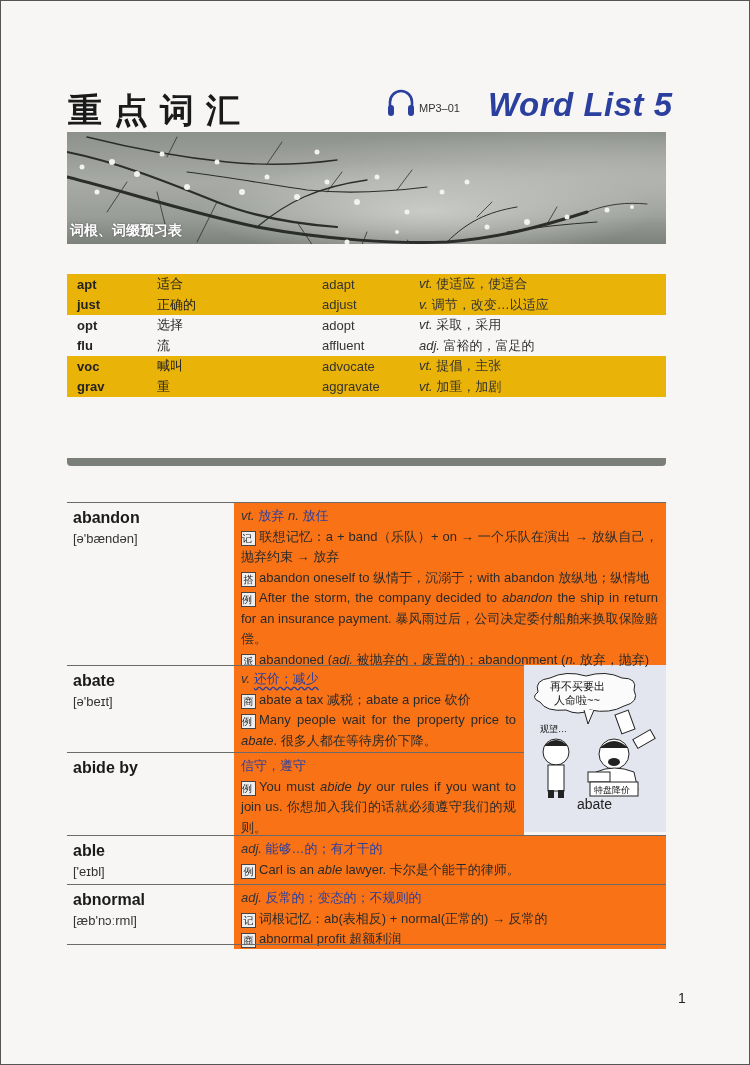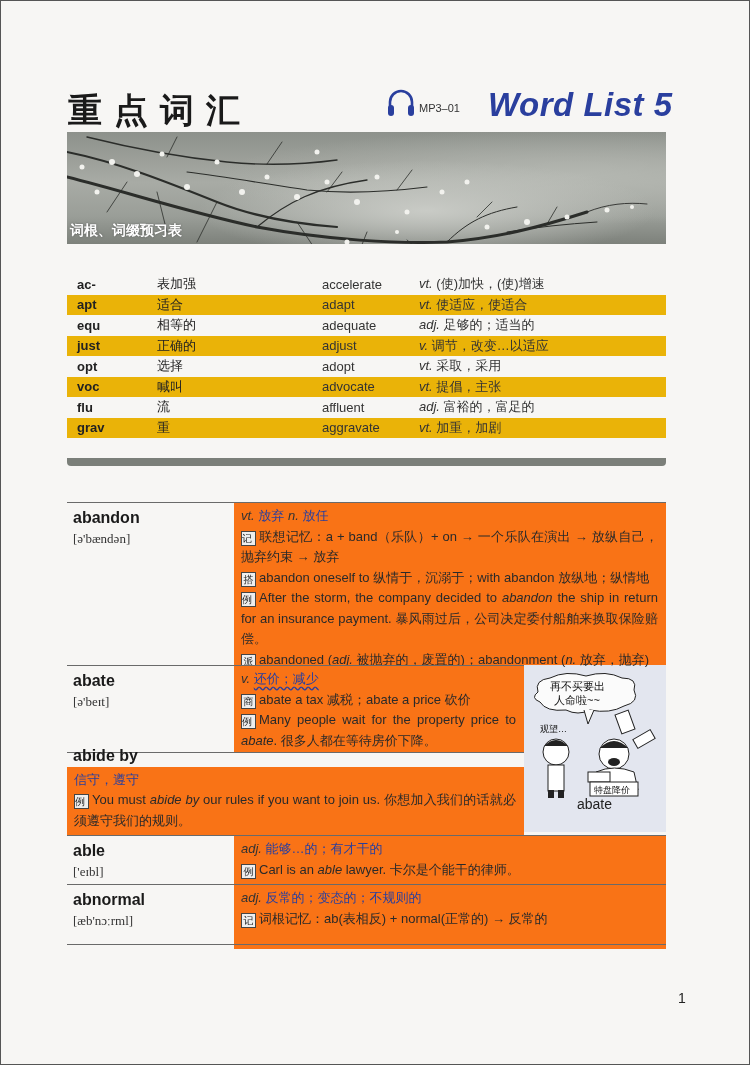--- a/index.html
+++ b/index.html
@@ -54,21 +54,21 @@
     background: #7b7f79; border-radius: 0 0 4px 4px;
   }
   .entries { position: absolute; left: 67px; top: 502px; width: 599px; }
   .entry { position: relative; display: flex; border-top: 1.5px solid #6a6a6a; justify-content: flex-end; }
   .entry .left { width: 167px; padding: 4px 0 0 6px; box-sizing: border-box; }
   .entry .right {
     flex: 1; background: #f97316; padding: 3px 8px 4px 7px; box-sizing: border-box;
     font-size: 13px; line-height: 20.5px; color: #2a2a2a;
   }
   .headword { font-size: 16px; font-weight: bold; color: #1a1a1a; line-height: 22px; }
-  .phon { font-family: Liberation Serif, serif; font-size: 13px; color: #333; margin-top: 2px; }
+  .phon { font-family: Liberation Sans, sans-serif; font-size: 13px; color: #333; margin-top: 2px; }
   .pos { font-style: italic; color: #333; }
   .gloss { color: #2a3f9e; }
   .gloss.wavy { text-decoration: underline wavy #2a3f9e; text-underline-offset: 3px; }
   .tag {
     display: inline-block; width: 13px; height: 13px; line-height: 13px;
     border: 1px solid #444; font-size: 10px; text-align: center;
     margin-right: 3px; vertical-align: -1px; background: #eee; color: #222;
   }
   .justify { text-align: justify; text-align-last: left; }
   em { font-style: italic; }
@@ -135,62 +135,50 @@
         <circle cx="250" cy="20" r="2.5"></circle>
       <circle cx="280" cy="110" r="2.5"></circle>
         <circle cx="330" cy="100" r="2"></circle>
         <circle cx="400" cy="50" r="2.5"></circle>
     </g>
   </svg>
   <div class="banner-caption">词根、词缀预习表</div>
 </div>
 
 <div class="root-table">
-  <div class="root-row">
-    <span class="c-root">ac-</span>
-    <span class="c-mean">表加强</span>
-    <span class="c-word">accelerate</span>
-    <span class="c-def"><i>vt.</i> <span>(使)加快，(使)增速</span></span>
-  </div>
   <div class="root-row shaded">
     <span class="c-root">apt</span>
     <span class="c-mean">适合</span>
     <span class="c-word">adapt</span>
     <span class="c-def"><i>vt.</i> <span>使适应，使适合</span></span>
   </div>
-  <div class="root-row">
-    <span class="c-root">equ</span>
-    <span class="c-mean">相等的</span>
-    <span class="c-word">adequate</span>
-    <span class="c-def"><i>adj.</i> <span>足够的；适当的</span></span>
-  </div>
   <div class="root-row shaded">
     <span class="c-root">just</span>
     <span class="c-mean">正确的</span>
     <span class="c-word">adjust</span>
     <span class="c-def"><i>v.</i> <span>调节，改变…以适应</span></span>
   </div>
   <div class="root-row">
     <span class="c-root">opt</span>
     <span class="c-mean">选择</span>
     <span class="c-word">adopt</span>
     <span class="c-def"><i>vt.</i> <span>采取，采用</span></span>
   </div>
+  <div class="root-row">
+    <span class="c-root">flu</span>
+    <span class="c-mean">流</span>
+    <span class="c-word">affluent</span>
+    <span class="c-def"><i>adj.</i> <span>富裕的，富足的</span></span>
+  </div>
   <div class="root-row shaded">
     <span class="c-root">voc</span>
     <span class="c-mean">喊叫</span>
     <span class="c-word">advocate</span>
     <span class="c-def"><i>vt.</i> <span>提倡，主张</span></span>
   </div>
-  <div class="root-row">
-    <span class="c-root">flu</span>
-    <span class="c-mean">流</span>
-    <span class="c-word">affluent</span>
-    <span class="c-def"><i>adj.</i> <span>富裕的，富足的</span></span>
-  </div>
   <div class="root-row shaded">
     <span class="c-root">grav</span>
     <span class="c-mean">重</span>
     <span class="c-word">aggravate</span>
     <span class="c-def"><i>vt.</i> <span>加重，加剧</span></span>
   </div>
 </div>
 <div class="root-bottom-bar"></div>
 
 <div class="cartoon-bg"></div>
@@ -233,21 +221,21 @@
       </div>
       <div>
         <span class="tag">商</span><span>abate a tax 减税；abate a price 砍价</span>
       </div>
       <div class="justify">
         <span class="tag">例</span><span>Many people wait for the property price to </span><em>abate</em><span>. 很多人都在等待房价下降。</span>
       </div>
     </div>
   </div>
 
-  <div class="entry" style="height:82px; width:457px;flex-direction:column;">
+  <div class="entry" style="height:82px; width:457px;">
     <div class="left">
       <div class="headword">abide by</div>
     </div>
     <div class="right">
       <div>
         <span class="gloss">信守，遵守</span>
       </div>
       <div class="justify">
         <span class="tag">例</span><span>You must </span><em>abide by</em><span> our rules if you want to join us. 你想加入我们的话就必须遵守我们的规则。</span>
       </div>
@@ -273,20 +261,23 @@
     <div class="left">
       <div class="headword">abnormal</div>
       <div class="phon">[æb'nɔːrml]</div>
     </div>
     <div class="right">
       <div>
         <span class="pos">adj.</span> <span class="gloss">反常的；变态的；不规则的</span>
       </div>
       <div>
         <span class="tag">记</span><span>词根记忆：ab(表相反) + normal(正常的) → 反常的</span>
+      </div>
+      <div>
+        <span class="tag">商</span><span>abnormal profit 超额利润</span>
       </div>
     </div>
   </div>
 </div>
 <div class="entries-bottom"></div>
 
 <svg class="cartoon" viewBox="0 0 140 140">
 
   <path d="M12 20 Q8 8 24 6 Q40 -2 60 4 Q80 -2 96 6 Q112 6 108 18 Q114 30 98 34 Q84 42 64 38 Q52 44 40 38 Q20 40 14 30 Q4 26 12 20 Z" fill="#fbfbfb" stroke="#222" stroke-width="1"></path>
   <path d="M58 38 L62 52 L68 38" fill="#fbfbfb" stroke="#222" stroke-width="1"></path>

